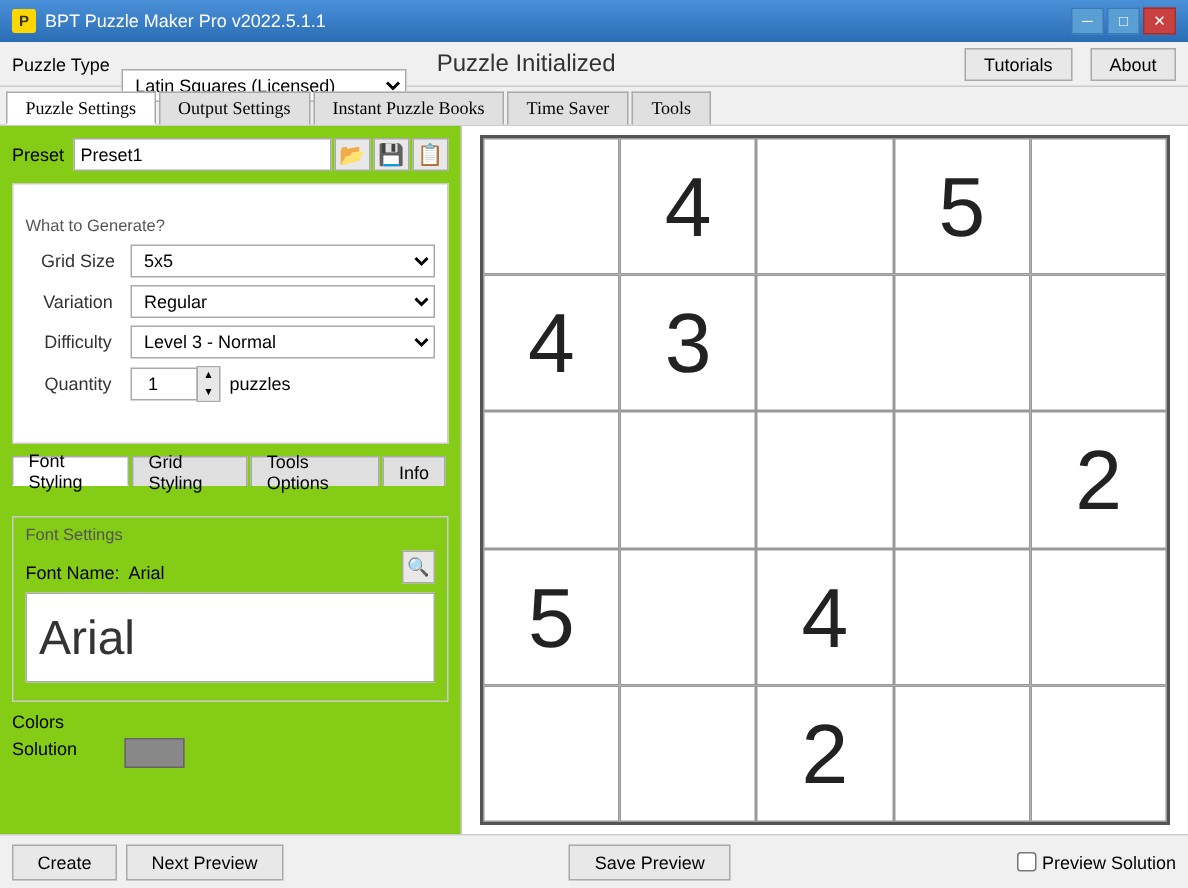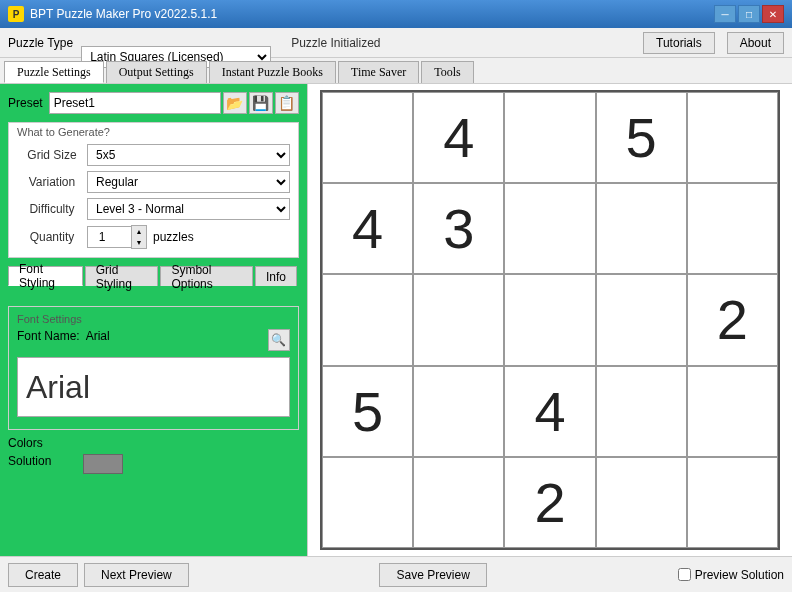--- a/index.html
+++ b/index.html
@@ -81,21 +81,21 @@
       height: 22px;
       font-size: 12px;
       width: 190px;
       border: 1px solid #aaa;
       background: white;
       padding: 0 4px;
       margin-top: 28px;
     }
     .puzzle-initialized {
       margin-left: 12px;
-      font-size: 12px;
+      font-size: 16px;
       color: #333;
     }
     .tutorials-btn, .about-btn {
       margin-left: auto;
       height: 22px;
       padding: 0 12px;
       font-size: 12px;
       background: #e8e8e8;
       border: 1px solid #aaa;
       cursor: pointer;
@@ -127,30 +127,30 @@
       z-index: 1;
     }
 
     .main-content {
       display: flex;
       height: calc(592px - 28px - 56px - 36px);
     }
 
     .left-panel {
       width: 308px;
-      background: #22c55e;
+      background: #84cc16;
       border-right: 1px solid #ccc;
       padding: 8px;
       overflow-y: auto;
     }
 
     .section-group {
       background: white;
       border: 1px solid #ccc;
-      padding: 3px 8px;
+      padding: 22px 8px;
       margin-bottom: 8px;
     }
     .section-title {
       font-size: 11px;
       color: #555;
       margin-bottom: 6px;
     }
     .form-row {
       display: flex;
       align-items: center;
@@ -255,21 +255,21 @@
       padding: 6px 8px;
       margin-bottom: 6px;
     }
     .font-settings-title {
       font-size: 11px;
       color: #555;
       margin-bottom: 4px;
     }
     .font-name-row {
       display: flex;
-      align-items: flex-start;
+      align-items: flex-end;
       margin-bottom: 6px;
     }
     .font-name-label {
       font-size: 12px;
       margin-right: 6px;
     }
     .font-name-value {
       font-size: 12px;
       flex: 1;
     }
@@ -471,21 +471,21 @@
     </div>
 
     <div class="sub-tabs-row">
       <div class="sub-tab active">
           <span>Font Styling</span>
         </div>
       <div class="sub-tab">
           <span>Grid Styling</span>
         </div>
       <div class="sub-tab">
-          <span>Symbol Options</span>
+          <span>Tools Options</span>
         </div>
       <div class="sub-tab">
           <span>Info</span>
         </div>
     </div>
 
     <div class="font-settings-group">
       <div class="font-settings-title">Font Settings</div>
       <div class="font-name-row">
         <span class="font-name-label">Font Name:</span>

